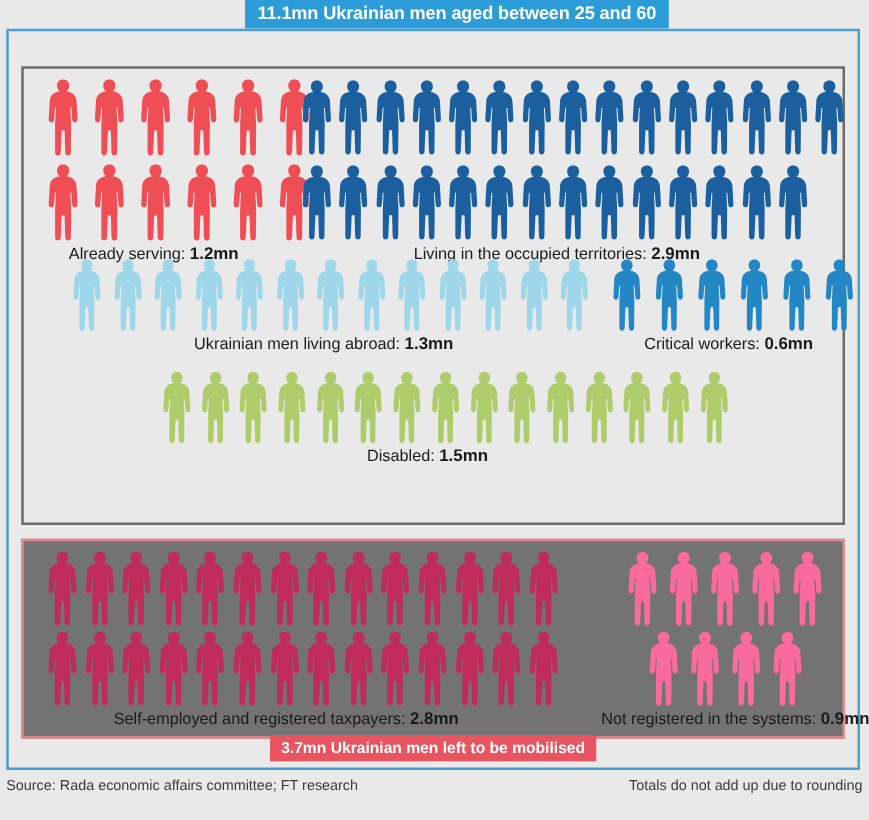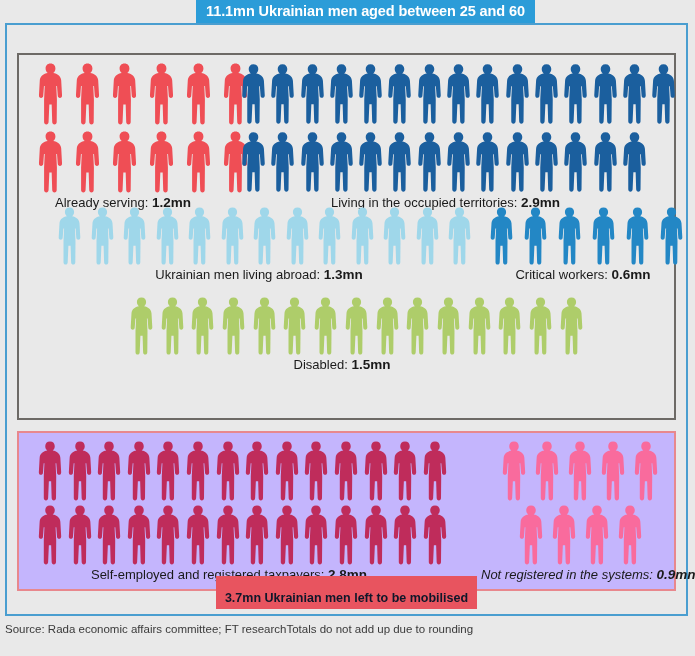--- a/index.html
+++ b/index.html
@@ -72,34 +72,34 @@
     padding-left:15px;
   }
 
   
   .red-box{
     position:absolute;
     left:10px; top:406px;
     width:659px; height:160px;
     border:2px solid #e8888d;
     box-sizing:border-box;
-    background:#c4b5fd;
+    background:#737373;
   }
   .red-band{
     position:absolute;
     left:0; bottom:5px; width:100%;
     display:flex; justify-content:center;
     z-index:3;
   }
   .red-pill{
     background:#e8545f;
-    color:#0f172a;
+    color:#ffffff;
     font-size:12.5px;
     line-height:18px;
-    padding:13px 9px 2px 9px;
+    padding:1px 9px 2px 9px;
     white-space:nowrap;
     font-weight:bold;
   }
 
   
   .group{position:absolute;}
   .rows{display:flex;flex-direction:column;}
   .fig-row{display:flex;}
   .fig{display:block;}
   .glabel{
@@ -111,21 +111,21 @@
   .glabel b{font-weight:bold;font-size:13.5px;}
 
   
   .footer{
     position:absolute;
     left:5px; right:5px; top:622px;
     font-size:11.5px;
     color:#3a3a3a;
     line-height:14px;
   }
-  .footer .row1{display:flex;justify-content:flex-start;}
+  .footer .row1{display:flex;justify-content:space-between;}
   .footer .cpy{font-style:italic;color:#555;}
 </style>
 </head>
 <body>
 
 <div class="title-band">
   <div class="title-pill">
     <b>11.1mn</b>
     <span class="rest">Ukrainian men aged between 25 and 60</span>
   </div>
@@ -522,21 +522,21 @@
               <path fill="#f96b9d" d="M12 0.5c-3.0 0-4.6 2.0-4.6 4.6 0 2.0 1.0 3.4 2.0 4.2C5.6 10.0 2.4 12.0 2.0 16.2L1.2 30.2c-0.1 1.6 0.8 2.5 2.0 2.5 1.1 0 1.9-0.7 2.0-2.0L5.9 21.5 6.6 21.5 6.0 34.2 6.0 55.2c0 1.5 0.9 2.3 2.1 2.3 1.2 0 2.0-0.8 2.1-2.3L10.9 38.8 13.1 38.8 13.6 55.2c0.1 1.5 0.9 2.3 2.1 2.3 1.2 0 2.1-0.8 2.1-2.3L18.0 34.2 17.4 21.5 18.1 21.5 18.8 30.7c0.1 1.3 0.9 2.0 2.0 2.0 1.2 0 2.1-0.9 2.0-2.5L22.0 16.2C21.6 12.0 18.4 10.0 14.6 9.3c1.0-0.8 2.0-2.2 2.0-4.2 0-2.6-1.6-4.6-4.6-4.6z"></path>
             </svg>
             <svg class="fig" width="26" height="60" viewBox="0 0 24 58" aria-hidden="true">
               <path fill="#f96b9d" d="M12 0.5c-3.0 0-4.6 2.0-4.6 4.6 0 2.0 1.0 3.4 2.0 4.2C5.6 10.0 2.4 12.0 2.0 16.2L1.2 30.2c-0.1 1.6 0.8 2.5 2.0 2.5 1.1 0 1.9-0.7 2.0-2.0L5.9 21.5 6.6 21.5 6.0 34.2 6.0 55.2c0 1.5 0.9 2.3 2.1 2.3 1.2 0 2.0-0.8 2.1-2.3L10.9 38.8 13.1 38.8 13.6 55.2c0.1 1.5 0.9 2.3 2.1 2.3 1.2 0 2.1-0.8 2.1-2.3L18.0 34.2 17.4 21.5 18.1 21.5 18.8 30.7c0.1 1.3 0.9 2.0 2.0 2.0 1.2 0 2.1-0.9 2.0-2.5L22.0 16.2C21.6 12.0 18.4 10.0 14.6 9.3c1.0-0.8 2.0-2.2 2.0-4.2 0-2.6-1.6-4.6-4.6-4.6z"></path>
             </svg>
             <svg class="fig" width="26" height="60" viewBox="0 0 24 58" aria-hidden="true">
               <path fill="#f96b9d" d="M12 0.5c-3.0 0-4.6 2.0-4.6 4.6 0 2.0 1.0 3.4 2.0 4.2C5.6 10.0 2.4 12.0 2.0 16.2L1.2 30.2c-0.1 1.6 0.8 2.5 2.0 2.5 1.1 0 1.9-0.7 2.0-2.0L5.9 21.5 6.6 21.5 6.0 34.2 6.0 55.2c0 1.5 0.9 2.3 2.1 2.3 1.2 0 2.0-0.8 2.1-2.3L10.9 38.8 13.1 38.8 13.6 55.2c0.1 1.5 0.9 2.3 2.1 2.3 1.2 0 2.1-0.8 2.1-2.3L18.0 34.2 17.4 21.5 18.1 21.5 18.8 30.7c0.1 1.3 0.9 2.0 2.0 2.0 1.2 0 2.1-0.9 2.0-2.5L22.0 16.2C21.6 12.0 18.4 10.0 14.6 9.3c1.0-0.8 2.0-2.2 2.0-4.2 0-2.6-1.6-4.6-4.6-4.6z"></path>
             </svg>
           </div>
         </div>
-        <div class="glabel" style="text-align: center; width: 190px; margin-left: -8px; font-style: italic;"><span>Not registered in the systems: </span><b>0.9mn</b></div>
+        <div class="glabel" style="text-align: center; width: 190px; margin-left: -8px;"><span>Not registered in the systems: </span><b>0.9mn</b></div>
       </div>
     </div>
 
   <div class="red-band">
     <div class="red-pill">
       <span class="lead">3.7mn</span>
       <span class="txt">Ukrainian men left to be mobilised</span>
     </div>
   </div>
 </div>

